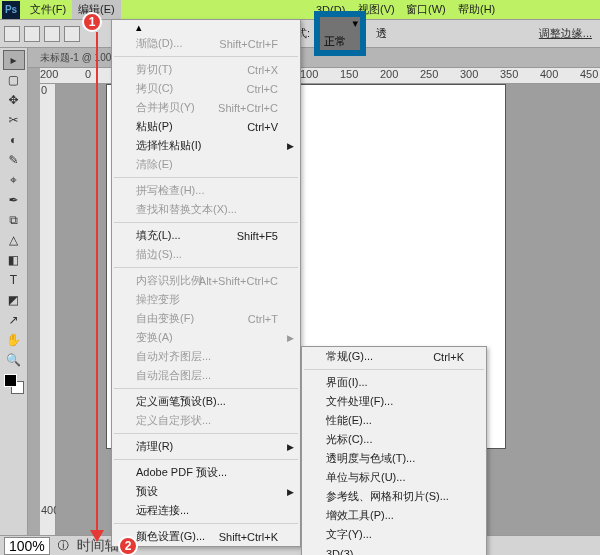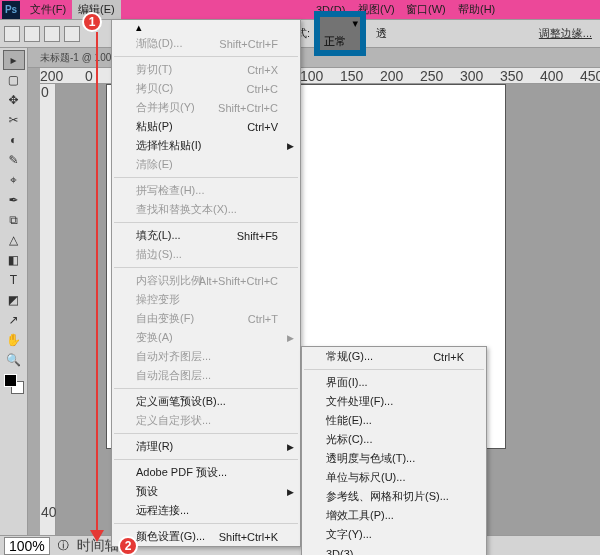--- a/index.html
+++ b/index.html
@@ -1,30 +1,30 @@
 <!DOCTYPE html>
 <html><head>
 <meta charset="utf-8">
 <style>
 *{margin:0;padding:0;box-sizing:border-box;font-family:"Microsoft YaHei","SimSun",sans-serif;font-size:11px;-webkit-user-select:none;user-select:none}
 body{width:600px;height:555px;background:#a9a9a9;overflow:hidden;position:relative}
-.menubar{height:20px;background:#ec4899;display:flex;align-items:center;padding-left:2px;border-bottom:1px solid #999}
+.menubar{height:20px;background:#bef264;display:flex;align-items:center;padding-left:2px;border-bottom:1px solid #999}
 .ps-logo{width:18px;height:18px;background:#0a1e3a;color:#5fa3d4;display:flex;align-items:center;justify-content:center;font-weight:bold;font-size:10px;margin-right:4px}
 .menubar-item{padding:2px 6px;color:#222;cursor:default}
 .menubar-item.active{background:#c4c4c4}
 .optbar{height:28px;background:#d4d4d4;border-bottom:1px solid #999;display:flex;align-items:center;padding:0 4px;gap:4px}
 .opt-slot{width:16px;height:16px;background:#e8e8e8;border:1px solid #888}
 .opt-label{color:#222;margin-left:6px}
 .opt-select{background:#737373;border:6px solid #0369a1;padding:17px 14px 1px 4px;position:relative}
 .opt-select:after{content:"▾";position:absolute;right:2px;top:0}
 .opt-link{color:#333;text-decoration:underline}
 .doctab{height:20px;background:#b5b5b5;border-bottom:1px solid #999;display:flex;align-items:center;padding-left:40px}
 .doctab-title{color:#444;font-size:10px}
 .ruler-h{position:absolute;left:40px;top:68px;right:0;height:16px;background:#e8e8e8;border-bottom:1px solid #999;overflow:hidden}
-.ruler-tick{position:absolute;top:0;font-size:14px;color:#444}
+.ruler-tick{position:absolute;top:0;font-size:11px;color:#444}
 .ruler-v{position:absolute;left:40px;top:84px;width:16px;bottom:20px;background:#e8e8e8;border-right:1px solid #999}
 .ruler-v .ruler-tick{top:auto}
 .toolbox{position:absolute;left:0;top:48px;width:28px;background:#d4d4d4;border-right:1px solid #999;bottom:20px;display:flex;flex-direction:column;align-items:center;padding-top:2px}
 .tool{width:22px;height:20px;display:flex;align-items:center;justify-content:center;color:#333;font-size:12px}
 .tool.sel{background:#b0b0b0;border:1px solid #666}
 .tool-swatch{width:20px;height:20px;position:relative;margin-top:4px}
 .sw-fg{width:13px;height:13px;background:#000;border:1px solid #fff;position:absolute;top:0;left:0}
 .sw-bg{width:13px;height:13px;background:#fff;border:1px solid #666;position:absolute;bottom:0;right:0}
 .canvas{position:absolute;left:56px;top:84px;right:0;bottom:20px;background:#9e9e9e}
 .doc{position:absolute;left:50px;top:0;width:400px;height:365px;background:#fff;border:1px solid #555}

